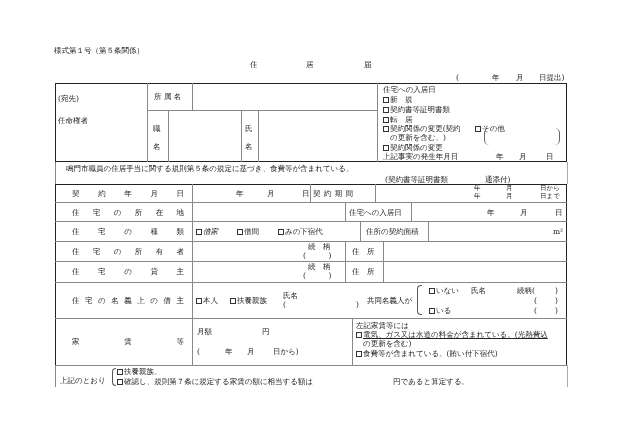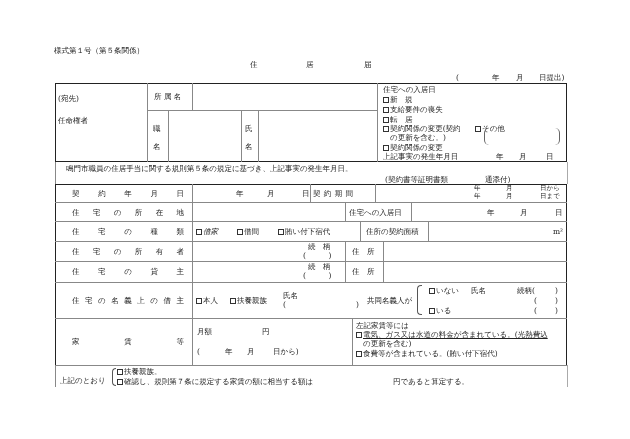--- a/index.html
+++ b/index.html
@@ -42,37 +42,37 @@
 <div class="box" style="left:193px;top:84px;width:183px;height:25px;"></div>
 <div class="abs" style="left:153px;top:124px;">職</div>
 <div class="abs" style="left:153px;top:142px;">名</div>
 <div class="box" style="left:169px;top:111px;width:71px;height:50px;"></div>
 <div class="abs" style="left:245px;top:124px;">氏</div>
 <div class="abs" style="left:245px;top:142px;">名</div>
 <div class="box" style="left:259px;top:111px;width:117px;height:50px;"></div>
 
 <div class="abs" style="left:383px;top:85px;">住宅への入居日</div>
 <div class="abs" style="left:383px;top:95px;"><span class="cb"></span><span>新　規</span></div>
-<div class="abs" style="left:383px;top:105px;"><span class="cb"></span><span>支給要件の喪失</span></div>
+<div class="abs" style="left:383px;top:105px;"><span class="cb"></span><span>契約書等証明書類</span></div>
 <div class="abs" style="left:383px;top:115px;"><span class="cb"></span><span>転　居</span></div>
 <div class="abs" style="left:383px;top:124px;"><span class="cb"></span><span>契約関係の変更(契約</span></div>
 <div class="abs" style="left:390px;top:133px;">の更新を含む。)</div>
 <div class="abs" style="left:475px;top:124px;"><span class="cb"></span><span>その他</span></div>
 <div class="box" style="left:484px;top:128px;width:76px;height:17px;border:0.8px solid #666;border-top:none;border-bottom:none;border-radius:5px;"></div>
 <div class="abs" style="left:383px;top:143px;"><span class="cb"></span><span>契約関係の変更</span></div>
 <div class="abs" style="left:383px;top:152px;">上記事実の発生年月日</div>
 <div>
   <span class="abs" style="left:496px;top:152px;">年</span>
   <span class="abs" style="left:519px;top:152px;">月</span>
   <span class="abs" style="left:546px;top:152px;">日</span>
 </div>
 
 <div class="vl" style="left:55px;top:162px;height:22px;"></div>
 <div class="vl" style="left:567px;top:162px;height:22px;border-color:#aaa;"></div>
-<div class="abs" style="left:66px;top:164px;">鳴門市職員の住居手当に関する規則第５条の規定に基づき、上記事実の発生年月日。</div>
+<div class="abs" style="left:66px;top:164px;">鳴門市職員の住居手当に関する規則第５条の規定に基づき、食費等が含まれている。</div>
 <div class="abs" style="left:385px;top:175px;">(契約書等証明書類</div>
 <div class="abs" style="left:485px;top:175px;">通添付)</div>
 
 <div class="box" style="left:55px;top:184px;width:512px;height:181px;border:1.2px solid #222;border-bottom:none;"></div>
 <div class="vl" style="left:192px;top:184px;height:181px;"></div>
 
 <div class="hl" style="left:55px;top:202px;width:512px;"></div>
 <div class="hl" style="left:55px;top:221px;width:512px;"></div>
 <div class="hl" style="left:55px;top:241px;width:512px;"></div>
 <div class="hl" style="left:55px;top:261px;width:512px;"></div>
@@ -129,21 +129,21 @@
 
 <div class="abs spread" style="left:72px;top:227px;width:112px;">
   <span>住</span>
     <span>宅</span>
     <span>の</span>
     <span>種</span>
     <span>類</span>
 </div>
 <div class="abs" style="left:196px;top:227px;font-style:italic;"><span class="cb"></span><span>借家</span></div>
 <div class="abs" style="left:237px;top:227px;"><span class="cb"></span><span>借間</span></div>
-<div class="abs" style="left:278px;top:227px;"><span class="cb"></span><span>賄い付下宿代</span></div>
+<div class="abs" style="left:278px;top:227px;"><span class="cb"></span><span>みの下宿代</span></div>
 <div class="vl" style="left:360px;top:221px;height:20px;"></div>
 <div class="abs" style="left:366px;top:227px;">住所の契約面積</div>
 <div class="vl" style="left:428px;top:221px;height:20px;"></div>
 <div class="box" style="left:429px;top:222px;width:137px;height:18px;"></div>
 <div class="abs" style="left:553px;top:227px;text-align:center;">m²</div>
 
 <div class="abs spread" style="left:72px;top:247px;width:112px;">
   <span>住</span>
     <span>宅</span>
     <span>の</span>

